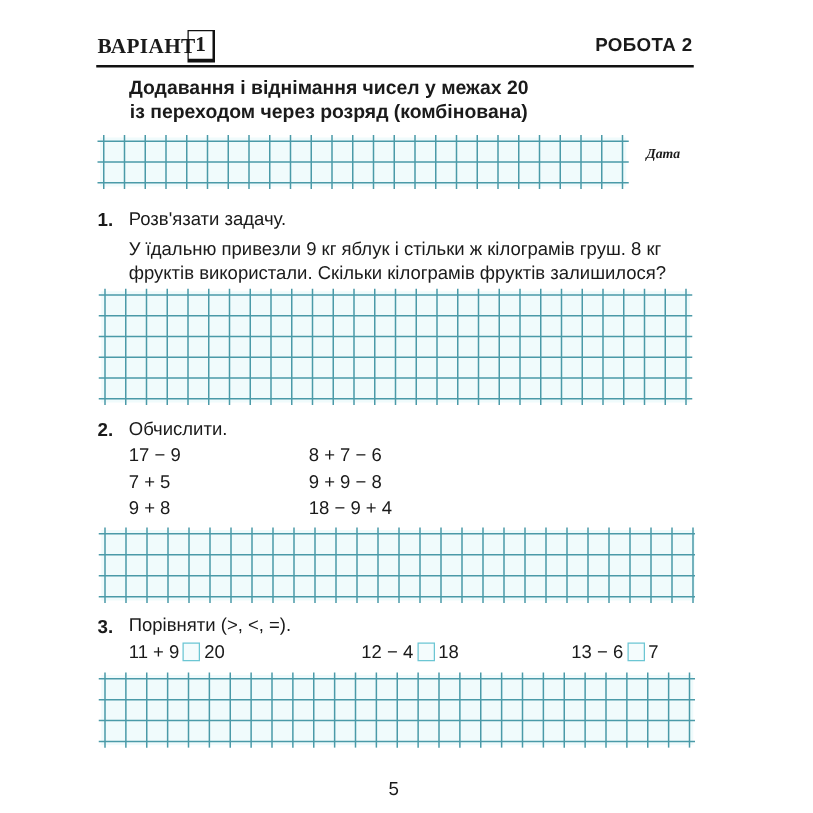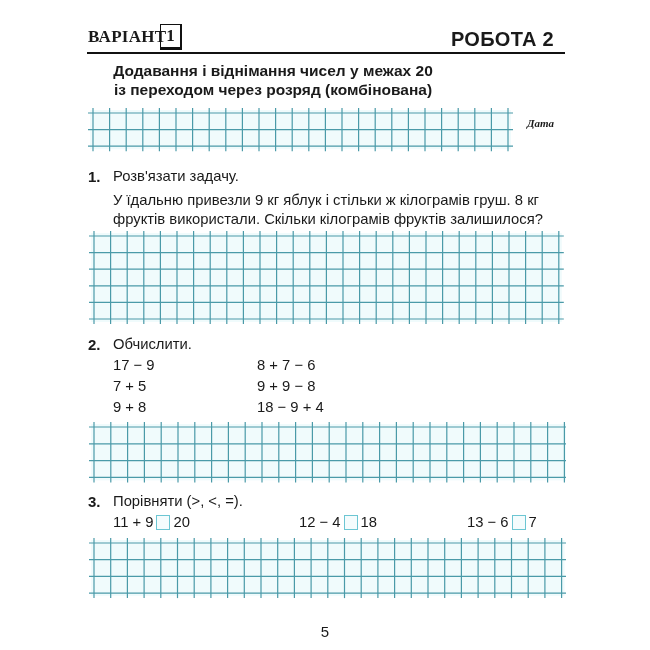--- a/index.html
+++ b/index.html
@@ -1,25 +1,25 @@
 <!DOCTYPE html>
 <html><head>
 <meta charset="utf-8">
 <style>
   html, body { margin:0; padding:0; background:#ffffff; }
   body { width:650px; height:650px; position:relative; overflow:hidden;
          font-family:"Liberation Sans", sans-serif; color:#1a1a1a; }
-  .abs { position:absolute;margin-left:10px; }
+  .abs { position:absolute; }
   .variant { left:78px; top:27px; font-family:"Liberation Serif", serif; font-weight:bold;
              font-size:17px; letter-spacing:0.3px; }
   .variant-box { left:150px; top:24px; width:19px; height:22px; border:1.5px solid #111;
                  border-right-width:2.5px; border-bottom-width:3px;
                  font-family:"Liberation Serif", serif; font-weight:bold; font-size:17px;
                  text-align:center; line-height:22px; }
-  .work { right:96px; top:28px; font-weight:bold; font-size:20px; letter-spacing:0.3px; }
+  .work { right:96px; top:28px; font-weight:bold; font-size:15px; letter-spacing:0.3px; }
   .header-rule { left:77px; top:52px; width:478px; height:2px; background:#111; }
   .title { left:0; width:526px; text-align:center; font-weight:bold; font-size:15.5px; }
   .t1 { top:62px; } .t2 { top:81px; }
   .date-label { left:517px; top:117px; font-family:"Liberation Serif", serif; font-style:italic;
                 font-weight:bold; font-size:11px; }
   .num { font-weight:bold; font-size:15px; }
   .txt { font-size:14.8px; }
   .grid { background-color:#f0fbfc; }
   .grid svg { display:block; }
   .cmpbox { display:inline-block; width:14px; height:15px; border:1.5px solid #6cc6d3;

